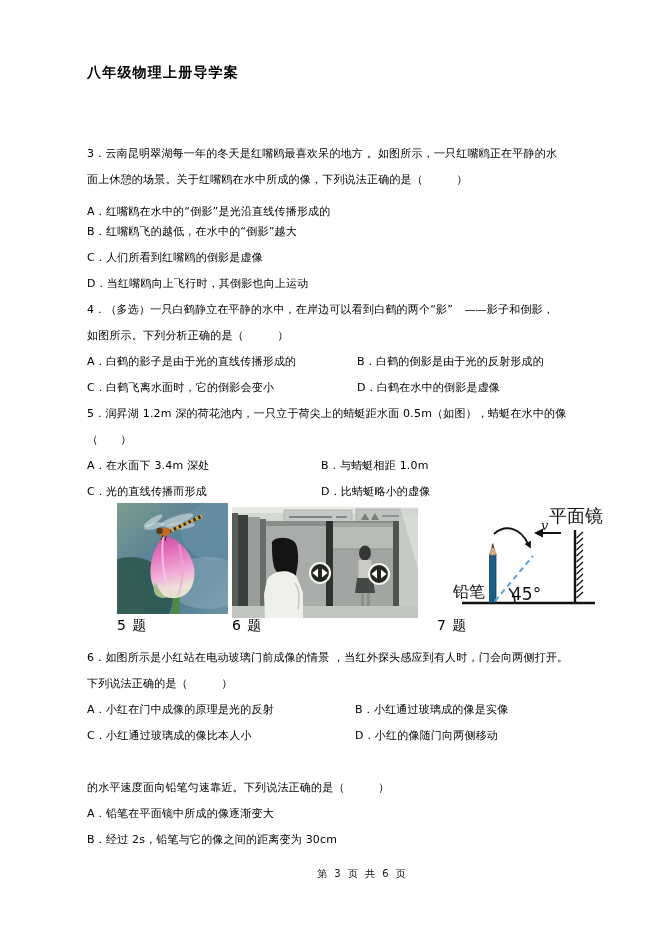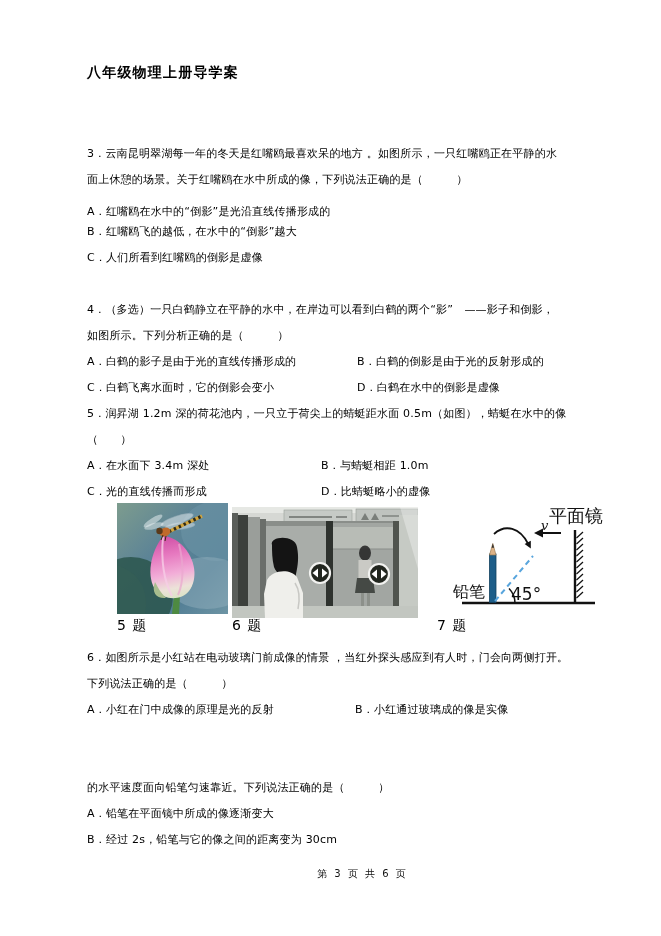--- a/index.html
+++ b/index.html
@@ -25,20 +25,21 @@
 
 <div class="page">
 
   <div class="hdr">八年级物理上册导学案</div>
 
   <div class="t" style="top:146px">3．云南昆明翠湖每一年的冬天是红嘴鸥最喜欢呆的地方 。如图所示，一只红嘴鸥正在平静的水</div>
   <div class="t" style="top:172px">面上休憩的场景。关于红嘴鸥在水中所成的像，下列说法正确的是（　　　）</div>
   <div class="t" style="top:204px">A．红嘴鸥在水中的“倒影”是光沿直线传播形成的</div>
   <div class="t" style="top:224px">B．红嘴鸥飞的越低，在水中的“倒影”越大</div>
   <div class="t" style="top:250px">C．人们所看到红嘴鸥的倒影是虚像</div>
+  <div class="t" style="top:276px">D．当红嘴鸥向上飞行时，其倒影也向上运动</div>
 
   <div class="t" style="top:302px">4．（多选）一只白鹤静立在平静的水中，在岸边可以看到白鹤的两个“影”　——影子和倒影，</div>
   <div class="t" style="top:328px">如图所示。下列分析正确的是（　　　）</div>
   <div class="t" style="top:354px">
     <span class="ca w270">A．白鹤的影子是由于光的直线传播形成的</span><span>B．白鹤的倒影是由于光的反射形成的</span>
   </div>
   <div class="t" style="top:380px">
     <span class="ca w270">C．白鹤飞离水面时，它的倒影会变小</span><span>D．白鹤在水中的倒影是虚像</span>
   </div>
 
@@ -184,20 +185,23 @@
 
   <div class="figlabel" style="left:85px;width:111px">5 题</div>
   <div class="figlabel" style="left:200px;width:186px">6 题</div>
   <div class="figlabel" style="left:405px;width:200px">7 题</div>
 
   <div class="t" style="top:650px">6．如图所示是小红站在电动玻璃门前成像的情景 ，当红外探头感应到有人时，门会向两侧打开。</div>
   <div class="t" style="top:676px">下列说法正确的是（　　　）</div>
   <div class="t" style="top:702px">
     <span class="ca w268">A．小红在门中成像的原理是光的反射</span><span>B．小红通过玻璃成的像是实像</span>
   </div>
+  <div class="t" style="top:728px">
+    <span class="ca w268">C．小红通过玻璃成的像比本人小</span><span>D．小红的像随门向两侧移动</span>
+  </div>
 
   <div class="t" style="top:780px">的水平速度面向铅笔匀速靠近。下列说法正确的是（　　　）</div>
   <div class="t" style="top:806px">A．铅笔在平面镜中所成的像逐渐变大</div>
   <div class="t" style="top:832px">B．经过 2s，铅笔与它的像之间的距离变为 30cm</div>
 
   <div class="footer">第 3 页 共 6 页</div>
 
 </div>
 
 </body></html>

